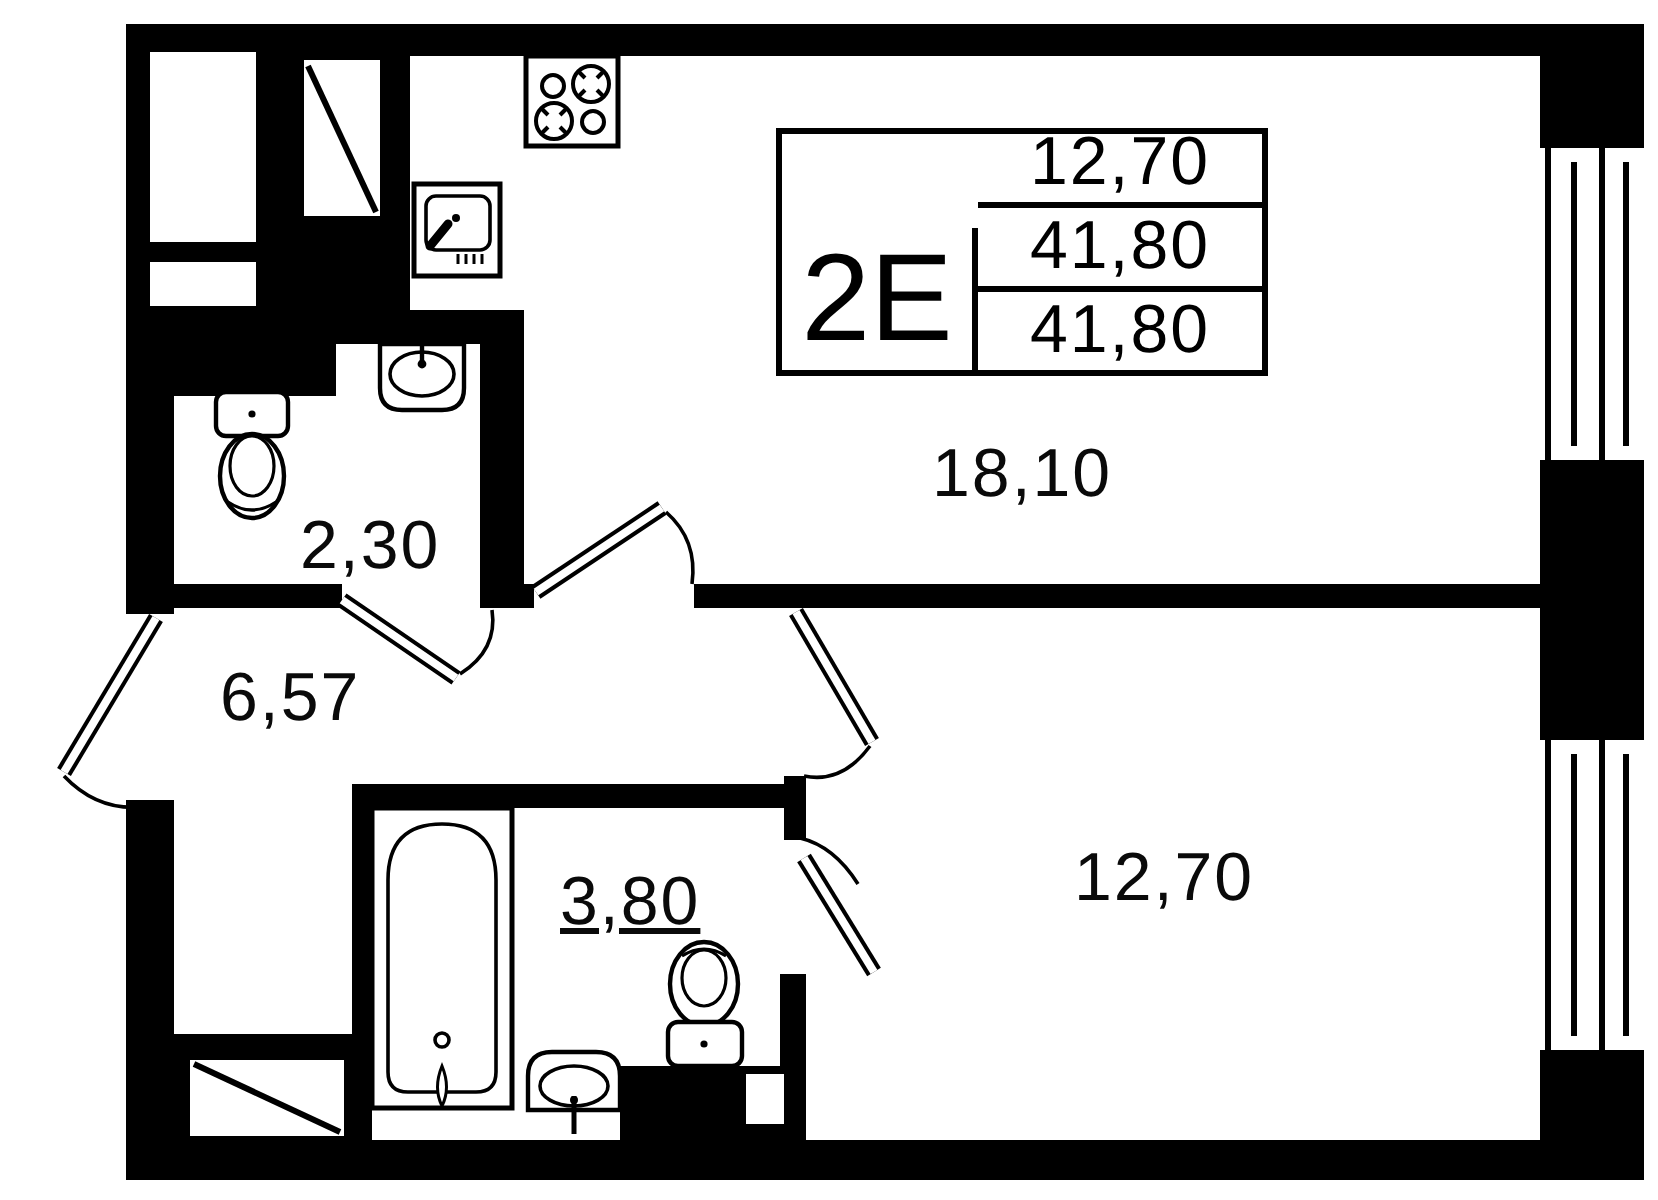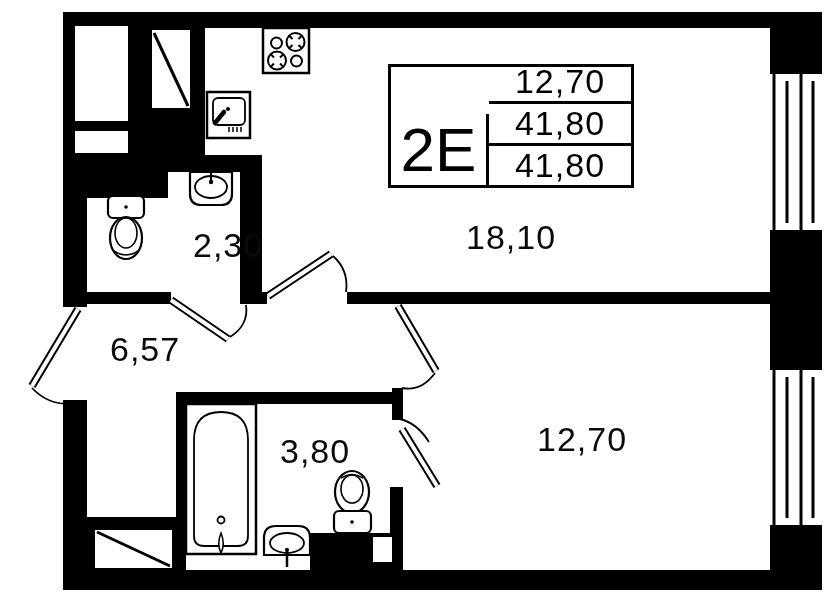--- a/index.html
+++ b/index.html
@@ -178,23 +178,23 @@
 
     <g fill="#fff" stroke="#000">
       <path d="M 264 555 L 264 538 Q 264 526 276 526 L 298 526 Q 310 526 310 538 L 310 555 Z" stroke-width="2.2"></path>
       <ellipse cx="287" cy="543" rx="17" ry="10" stroke-width="1.8"></ellipse>
       <line x1="287" y1="548" x2="287" y2="567" stroke-width="2.5"></line>
       <circle cx="287" cy="550" r="2" fill="#000" stroke="none"></circle>
     </g>
   </svg>
 
   <div class="room-label" style="left:466px;top:218px;text-align:center;">18,10</div>
-  <div class="room-label" style="left:150px;top:226px;margin-left:43px;">2,30</div>
+  <div class="room-label" style="left:150px;top:254px;">2,30</div>
   <div class="room-label" style="left:110px;top:330px;">6,57</div>
-  <div class="room-label" style="left:280px;top:432px;">3,80</div>
+  <div class="room-label" style="left:280px;top:432px;text-decoration:underline;">3,80</div>
   <div class="room-label" style="left:537px;top:420px;">12,70</div>
 
   <div id="infobox">
     <div class="type">2E</div>
     <div class="vals">
       <div class="row">12,70</div>
       <div class="row">41,80</div>
       <div class="row">41,80</div>
     </div>
   </div>

